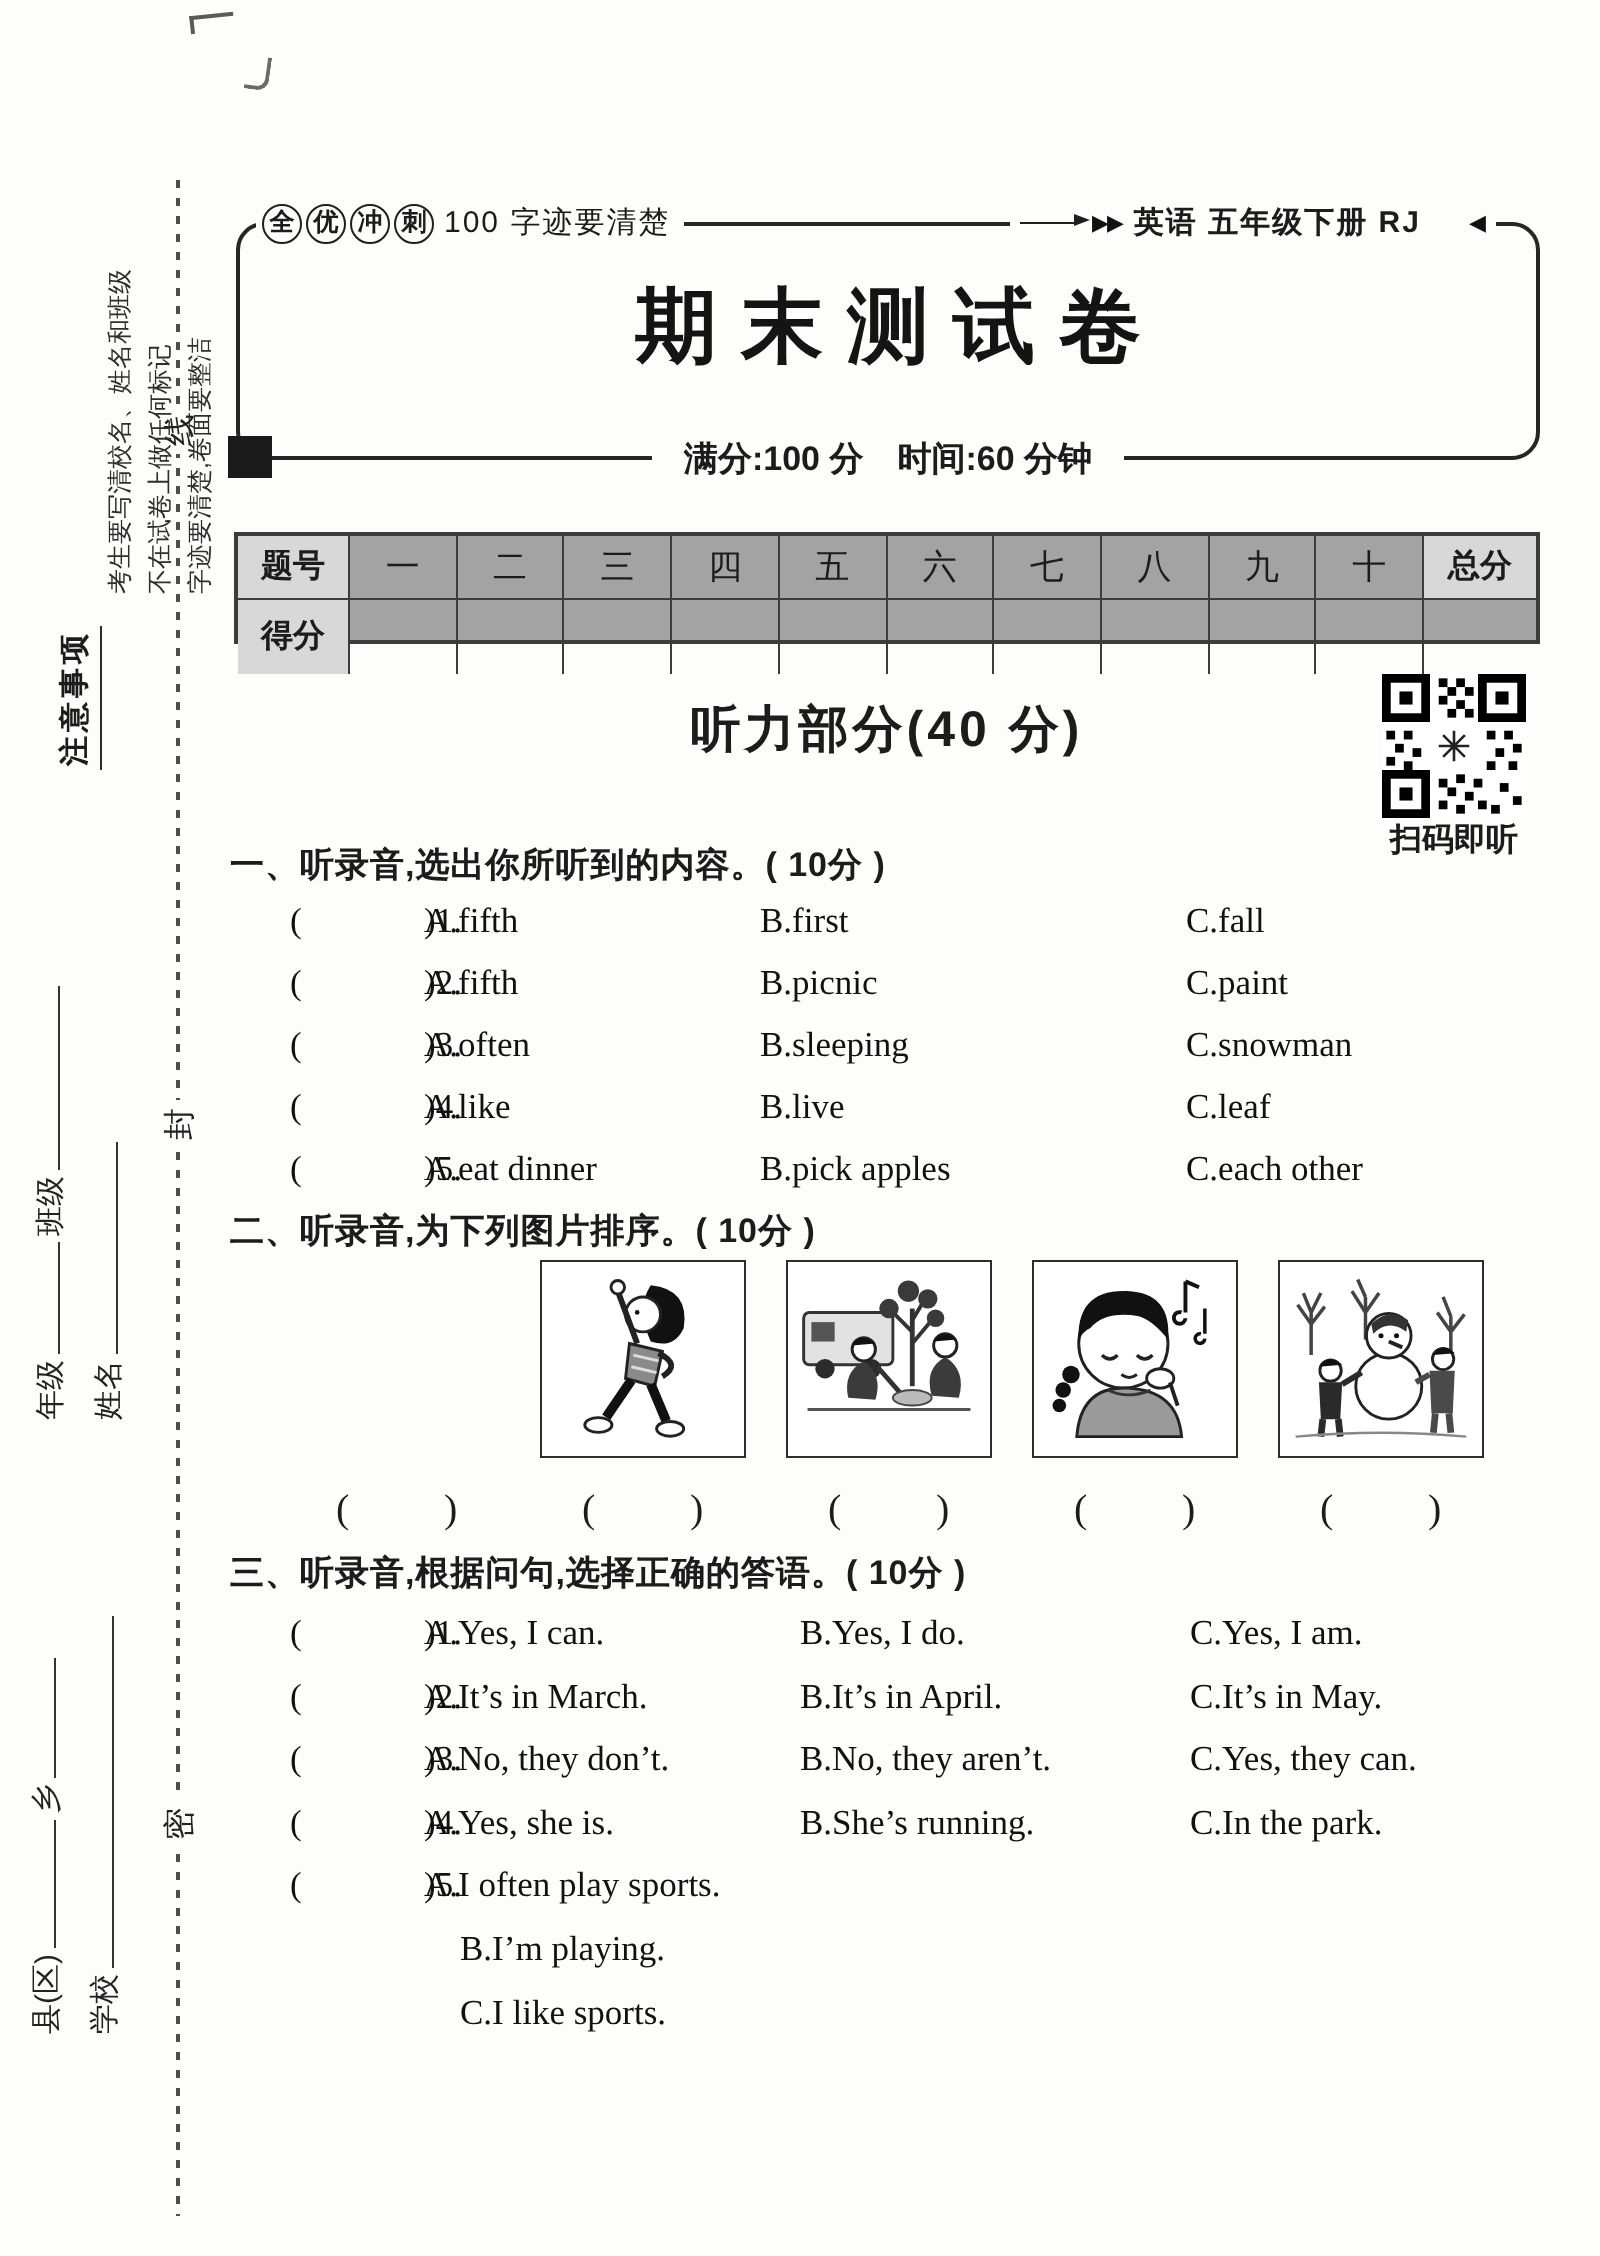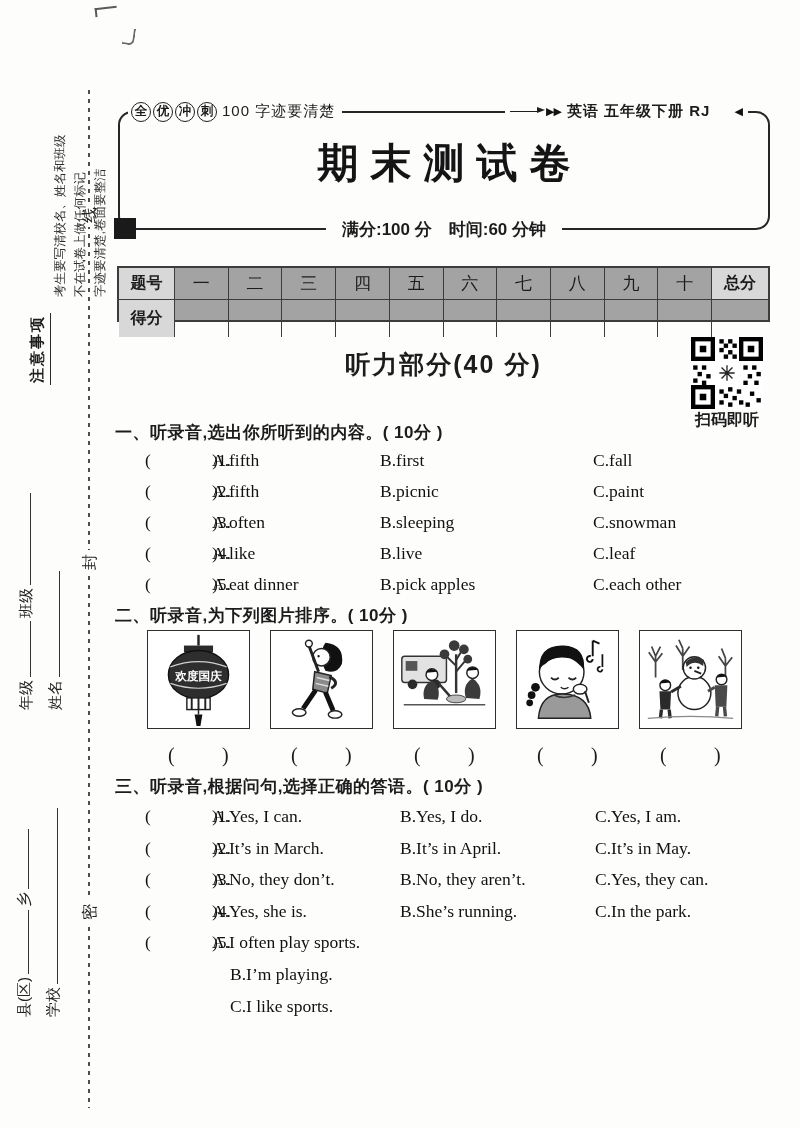--- a/index.html
+++ b/index.html
@@ -271,36 +271,20 @@
     <span class="opt-na">
         <span>)5.</span>
         <span>A.eat dinner</span>
       </span>
     <span class="opt-b1">B.pick apples</span>
     <span class="opt-c">C.each other</span>
   </div>
 
   <div class="sec-h" style="top:604px">二、听录音,为下列图片排序。( 10分 )</div>
 
-  <div class="imgbox" style="left:147px">
-    <svg viewBox="0 0 100 100">
-      <line x1="50" y1="4" x2="50" y2="15" stroke="#222" stroke-width="2.5"></line>
-      <rect x="35" y="15" width="30" height="7" fill="#2b2b2b"></rect>
-      <ellipse cx="50" cy="45" rx="31" ry="25" fill="#2e2e2e" stroke="#111" stroke-width="1.5"></ellipse>
-      <path d="M21 37 Q50 26 79 37" stroke="#cfcfcf" stroke-width="1.2" fill="none"></path>
-      <path d="M21 54 Q50 64 79 54" stroke="#cfcfcf" stroke-width="1.2" fill="none"></path>
-      <text x="50" y="50" font-size="12" fill="#fff" text-anchor="middle" font-weight="bold">欢度国庆</text>
-      <rect x="38" y="69" width="24" height="12" fill="#fff" stroke="#222" stroke-width="1.5"></rect>
-      <line x1="43" y1="69" x2="43" y2="81" stroke="#222" stroke-width="2"></line>
-      <line x1="50" y1="69" x2="50" y2="81" stroke="#222" stroke-width="2"></line>
-      <line x1="57" y1="69" x2="57" y2="81" stroke="#222" stroke-width="2"></line>
-      <line x1="50" y1="81" x2="50" y2="86" stroke="#222" stroke-width="1.5"></line>
-      <path d="M46 86 L54 86 L52 98 L48 98 Z" fill="#111"></path>
-    </svg>
-  </div>
 
   <div class="imgbox" style="left:270px">
     <svg viewBox="0 0 100 100">
       <path d="M54 12 Q74 14 71 34 Q66 45 54 41 Q46 24 54 12" fill="#111"></path>
       <circle cx="50" cy="27" r="9" fill="#fff" stroke="#222" stroke-width="1.5"></circle>
       <circle cx="47" cy="26" r="1.2" fill="#111"></circle>
       <path d="M47 42 L37 15" stroke="#222" stroke-width="3" fill="none"></path>
       <circle cx="37" cy="13" r="3.5" fill="#fff" stroke="#222" stroke-width="1.5"></circle>
       <path d="M43 42 L60 46 L56 64 L41 60 Z" fill="#8a8a8a" stroke="#222" stroke-width="1.5"></path>
       <path d="M45 48 L58 51 M44 54 L57 57" stroke="#ddd" stroke-width="1.5"></path>

